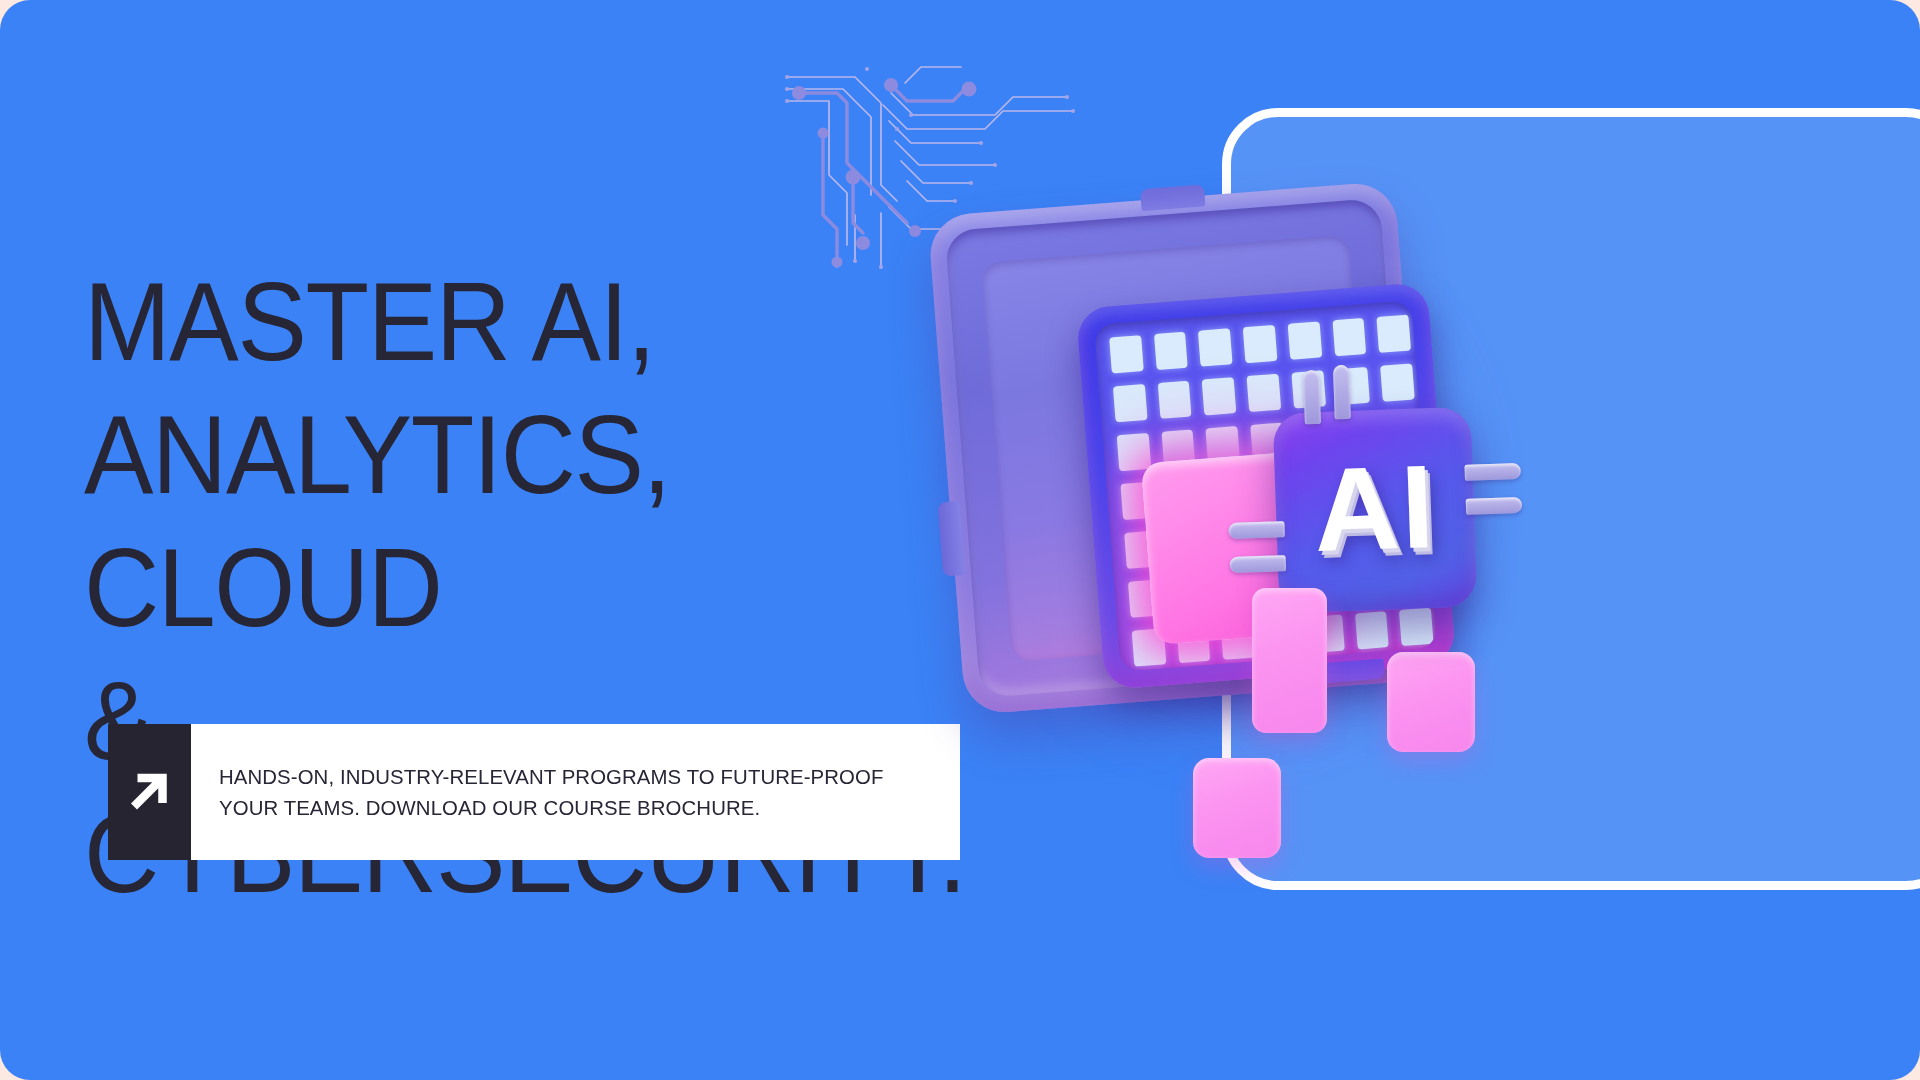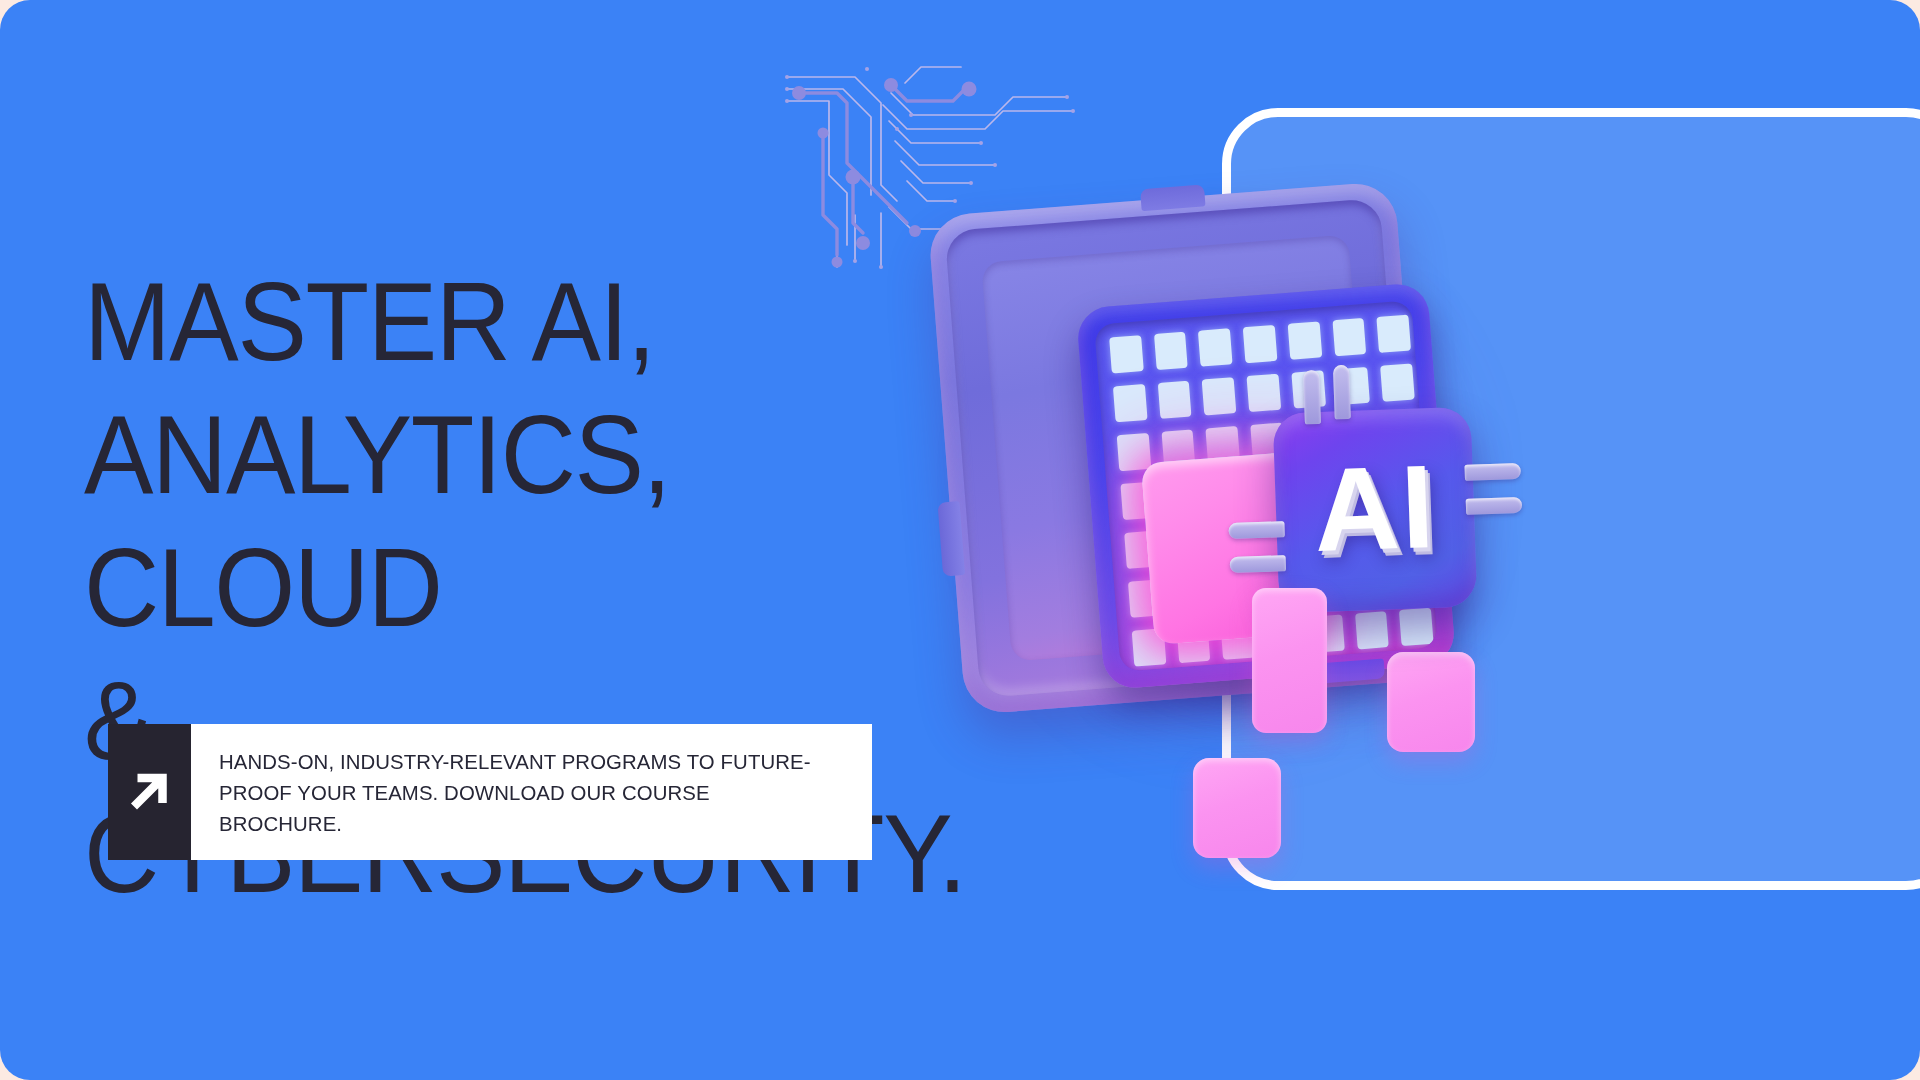--- a/index.html
+++ b/index.html
@@ -37,21 +37,21 @@
     white-space:pre-line;
   }
 
   
   #cta {
     position:absolute;
     left:108px; top:724px;
     display:flex;
     align-items:stretch;
     height:136px;
-    width:764px;
+    width:852px;
   }
   #cta-icon-box {
     width:83px; height:136px;
     background:#262430;
     flex:0 0 83px;
     display:flex; align-items:center; justify-content:center;
     position:relative;
   }
   #cta-icon-box svg { display:block; }
   #cta-text-box {

